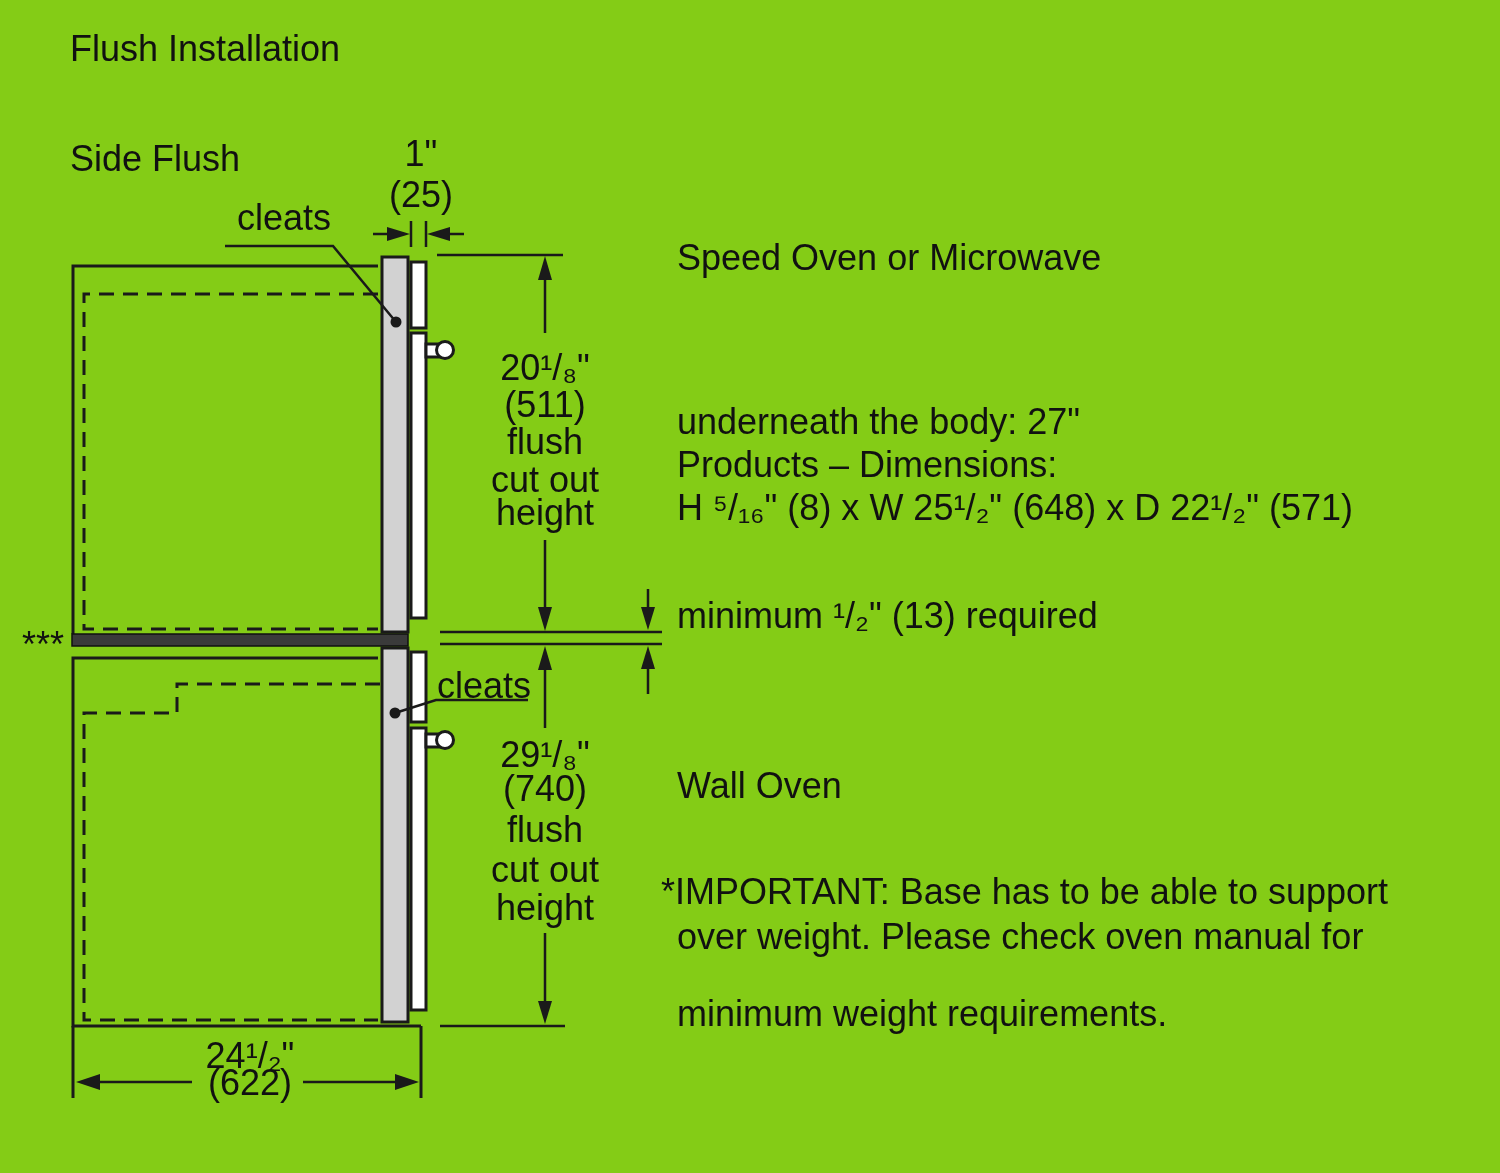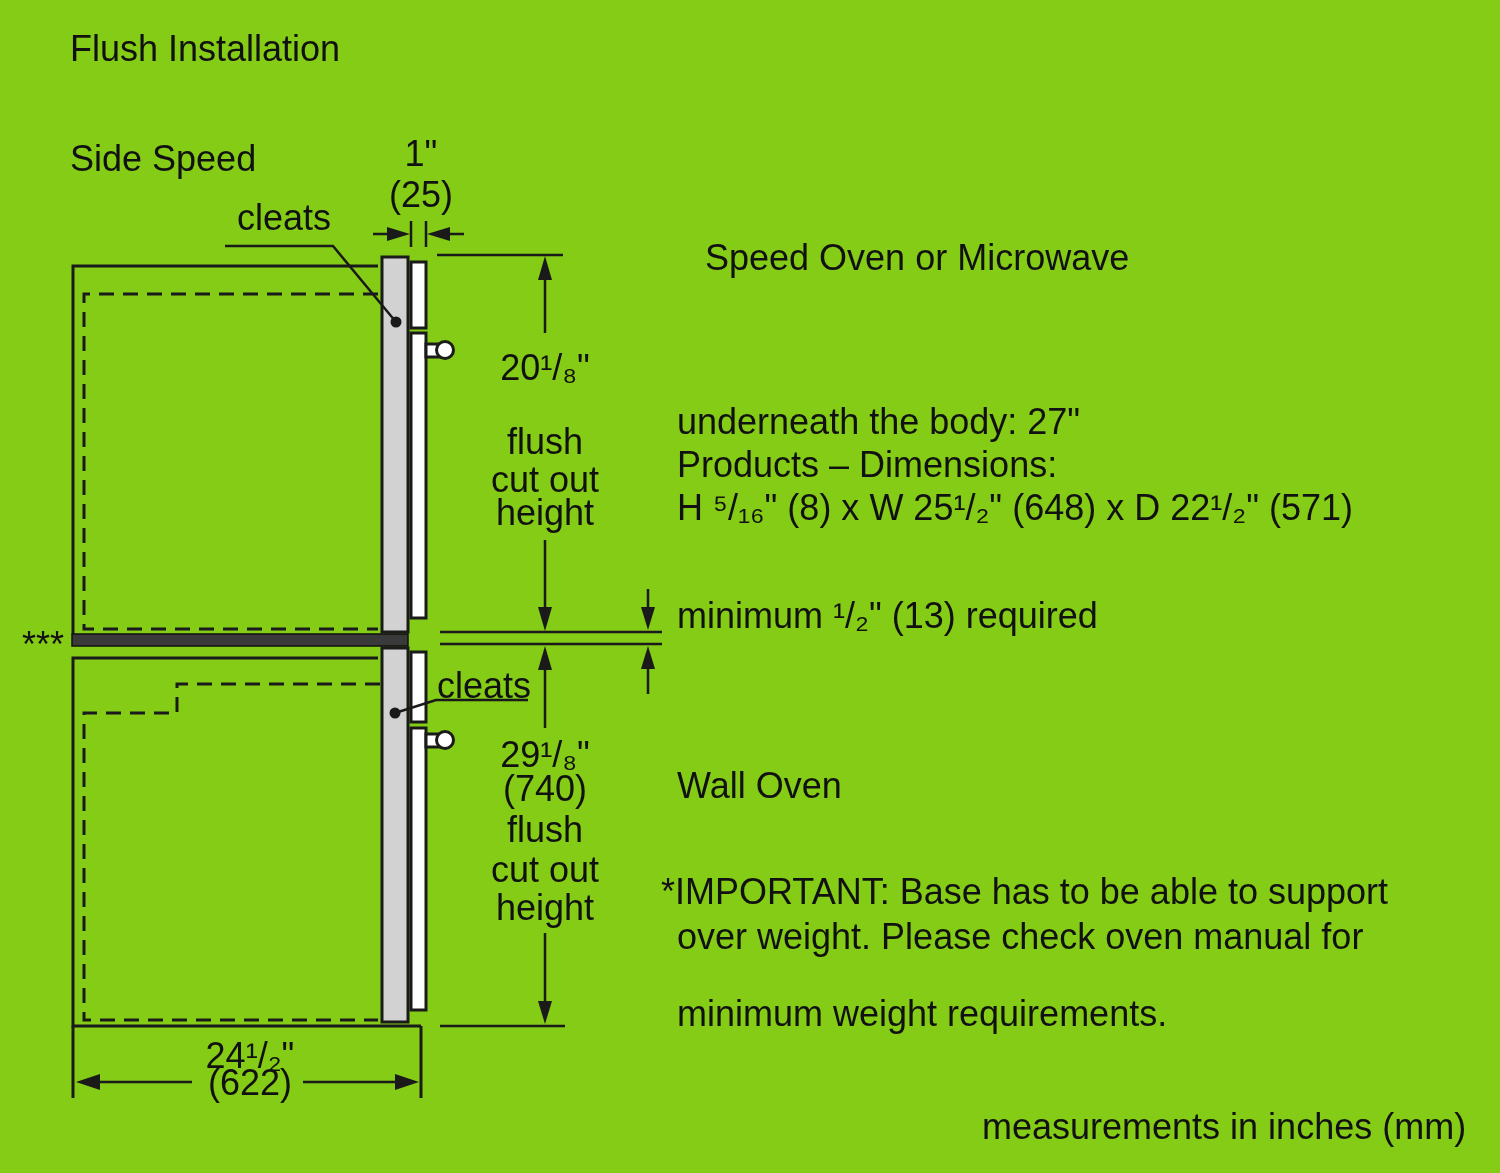--- a/index.html
+++ b/index.html
@@ -73,32 +73,33 @@
     <line x1="303" y1="1082" x2="396" y2="1082" stroke="#1a1a1a" stroke-width="2.5"></line>
     <polygon points="419,1082 395,1074 395,1090" fill="#1a1a1a"></polygon>
 
     <polyline points="225,246 333,246 396,322" fill="none" stroke="#1a1a1a" stroke-width="2.5"></polyline>
     <circle cx="396" cy="322" r="5.5" fill="#1a1a1a"></circle>
     <polyline points="528,700 436,700 395,713" fill="none" stroke="#1a1a1a" stroke-width="2.5"></polyline>
     <circle cx="395" cy="713" r="5.5" fill="#1a1a1a"></circle>
   </svg>
 
   <div class="t" style="left:70px;top:28px;">Flush Installation</div>
-  <div class="t" style="left:70px;top:138px;">Side Speed</div>
+  <div class="t" style="left:70px;top:138px;">Side Flush</div>
 
   <div class="t ctr2" style="top:133px;">1"</div>
   <div class="t ctr2" style="top:174px;">(25)</div>
 
   <div class="t" style="left:237px;top:197px;">cleats</div>
   <div class="t" style="left:437px;top:665px;">cleats</div>
 
-  <div class="t" style="left:705px;top:237px;">Speed Oven or Microwave</div>
+  <div class="t" style="left:677px;top:237px;">Speed Oven or Microwave</div>
   <div class="t" style="left:677px;top:765px;">Wall Oven</div>
 
   <div class="t ctr" style="top:347px;">20¹/₈"</div>
+  <div class="t ctr" style="top:384px;">(511)</div>
   <div class="t ctr" style="top:421px;">flush</div>
   <div class="t ctr" style="top:459px;">cut out</div>
   <div class="t ctr" style="top:492px;">height</div>
 
   <div class="t ctr" style="top:734px;">29¹/₈"</div>
   <div class="t ctr" style="top:768px;">(740)</div>
   <div class="t ctr" style="top:809px;">flush</div>
   <div class="t ctr" style="top:849px;">cut out</div>
   <div class="t ctr" style="top:887px;">height</div>
 
@@ -110,14 +111,13 @@
 
   <div class="t" style="left:661px;top:871px;">*IMPORTANT: Base has to be able to support</div>
   <div class="t" style="left:677px;top:916px;">over weight. Please check oven manual for</div>
   <div class="t" style="left:677px;top:993px;">minimum weight requirements.</div>
 
   <div class="t" style="left:22px;top:624px;">***</div>
 
   <div class="t ctr3" style="top:1035px;">24¹/₂"</div>
   <div class="t ctr3" style="top:1062px;">(622)</div>
 
-  <div class="t" style="left:982px;top:1106px;">measurements in inches (mm)</div>
 </div>
 
 </body></html>

